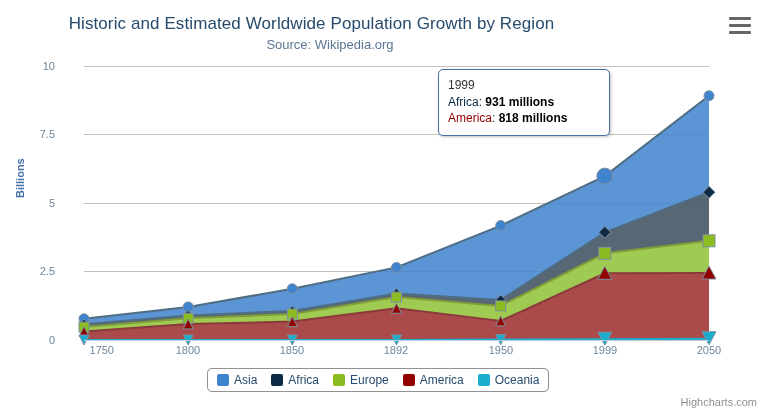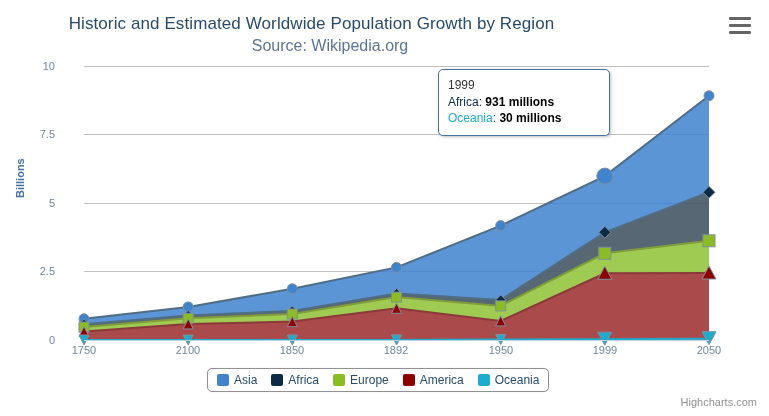--- a/index.html
+++ b/index.html
@@ -11,21 +11,21 @@
   }
   .chart{position:relative;width:769px;height:416px;background:#fff;}
 
   
   .title{
     position:absolute;left:0;top:14px;width:623px;text-align:center;
     font-size:17px;color:#274b6d;font-weight:normal;letter-spacing:.1px;
   }
   .subtitle{
     position:absolute;left:0;top:37px;width:660px;text-align:center;
-    font-size:16px;color:#5a7694;
+    font-size:13px;color:#5a7694;
   }
 
   
   .menu-btn{
     position:absolute;right:18px;top:17px;width:22px;height:18px;
     cursor:pointer;
   }
   .menu-btn span{
     display:block;height:3px;background:#666666;margin-bottom:4px;border-radius:1px;
   }
@@ -188,35 +188,35 @@
   </div>
 
   <div class="ylabel" style="top:60px;">10</div>
   <div class="ylabel" style="top:128px;">7.5</div>
   <div class="ylabel" style="top:197px;">5</div>
   <div class="ylabel" style="top:265px;">2.5</div>
   <div class="ylabel" style="top:334px;">0</div>
 
   <div class="xaxis-line"></div>
 
-  <div class="xlabel" style="left:54px;">1750</div>
-  <div class="xlabel" style="left:158px;">2100</div>
+  <div class="xlabel" style="left:54px;text-align:right;">1750</div>
+  <div class="xlabel" style="left:158px;">1800</div>
   <div class="xlabel" style="left:262px;">1850</div>
   <div class="xlabel" style="left:366px;">1892</div>
   <div class="xlabel" style="left:471px;">1950</div>
   <div class="xlabel" style="left:575px;">1999</div>
   <div class="xlabel" style="left:679px;">2050</div>
 
   <div class="tooltip">
     <div class="tt-header">1999</div>
     <div class="tt-row">
       <span class="tt-name" style="color:#0d2b45">Africa</span><span>: </span><span class="tt-val">931 millions</span>
     </div>
     <div class="tt-row">
-      <span class="tt-name" style="color:#1aadce">Oceania</span><span>: </span><span class="tt-val">30 millions</span>
+      <span class="tt-name" style="color:#910000">America</span><span>: </span><span class="tt-val">818 millions</span>
     </div>
   </div>
 
   <div class="legend">
     <div class="legend-item">
       <span class="legend-swatch" style="background:#4083cf"></span>
       <span class="legend-label">Asia</span>
     </div>
     <div class="legend-item">
       <span class="legend-swatch" style="background:#0d2b45"></span>

